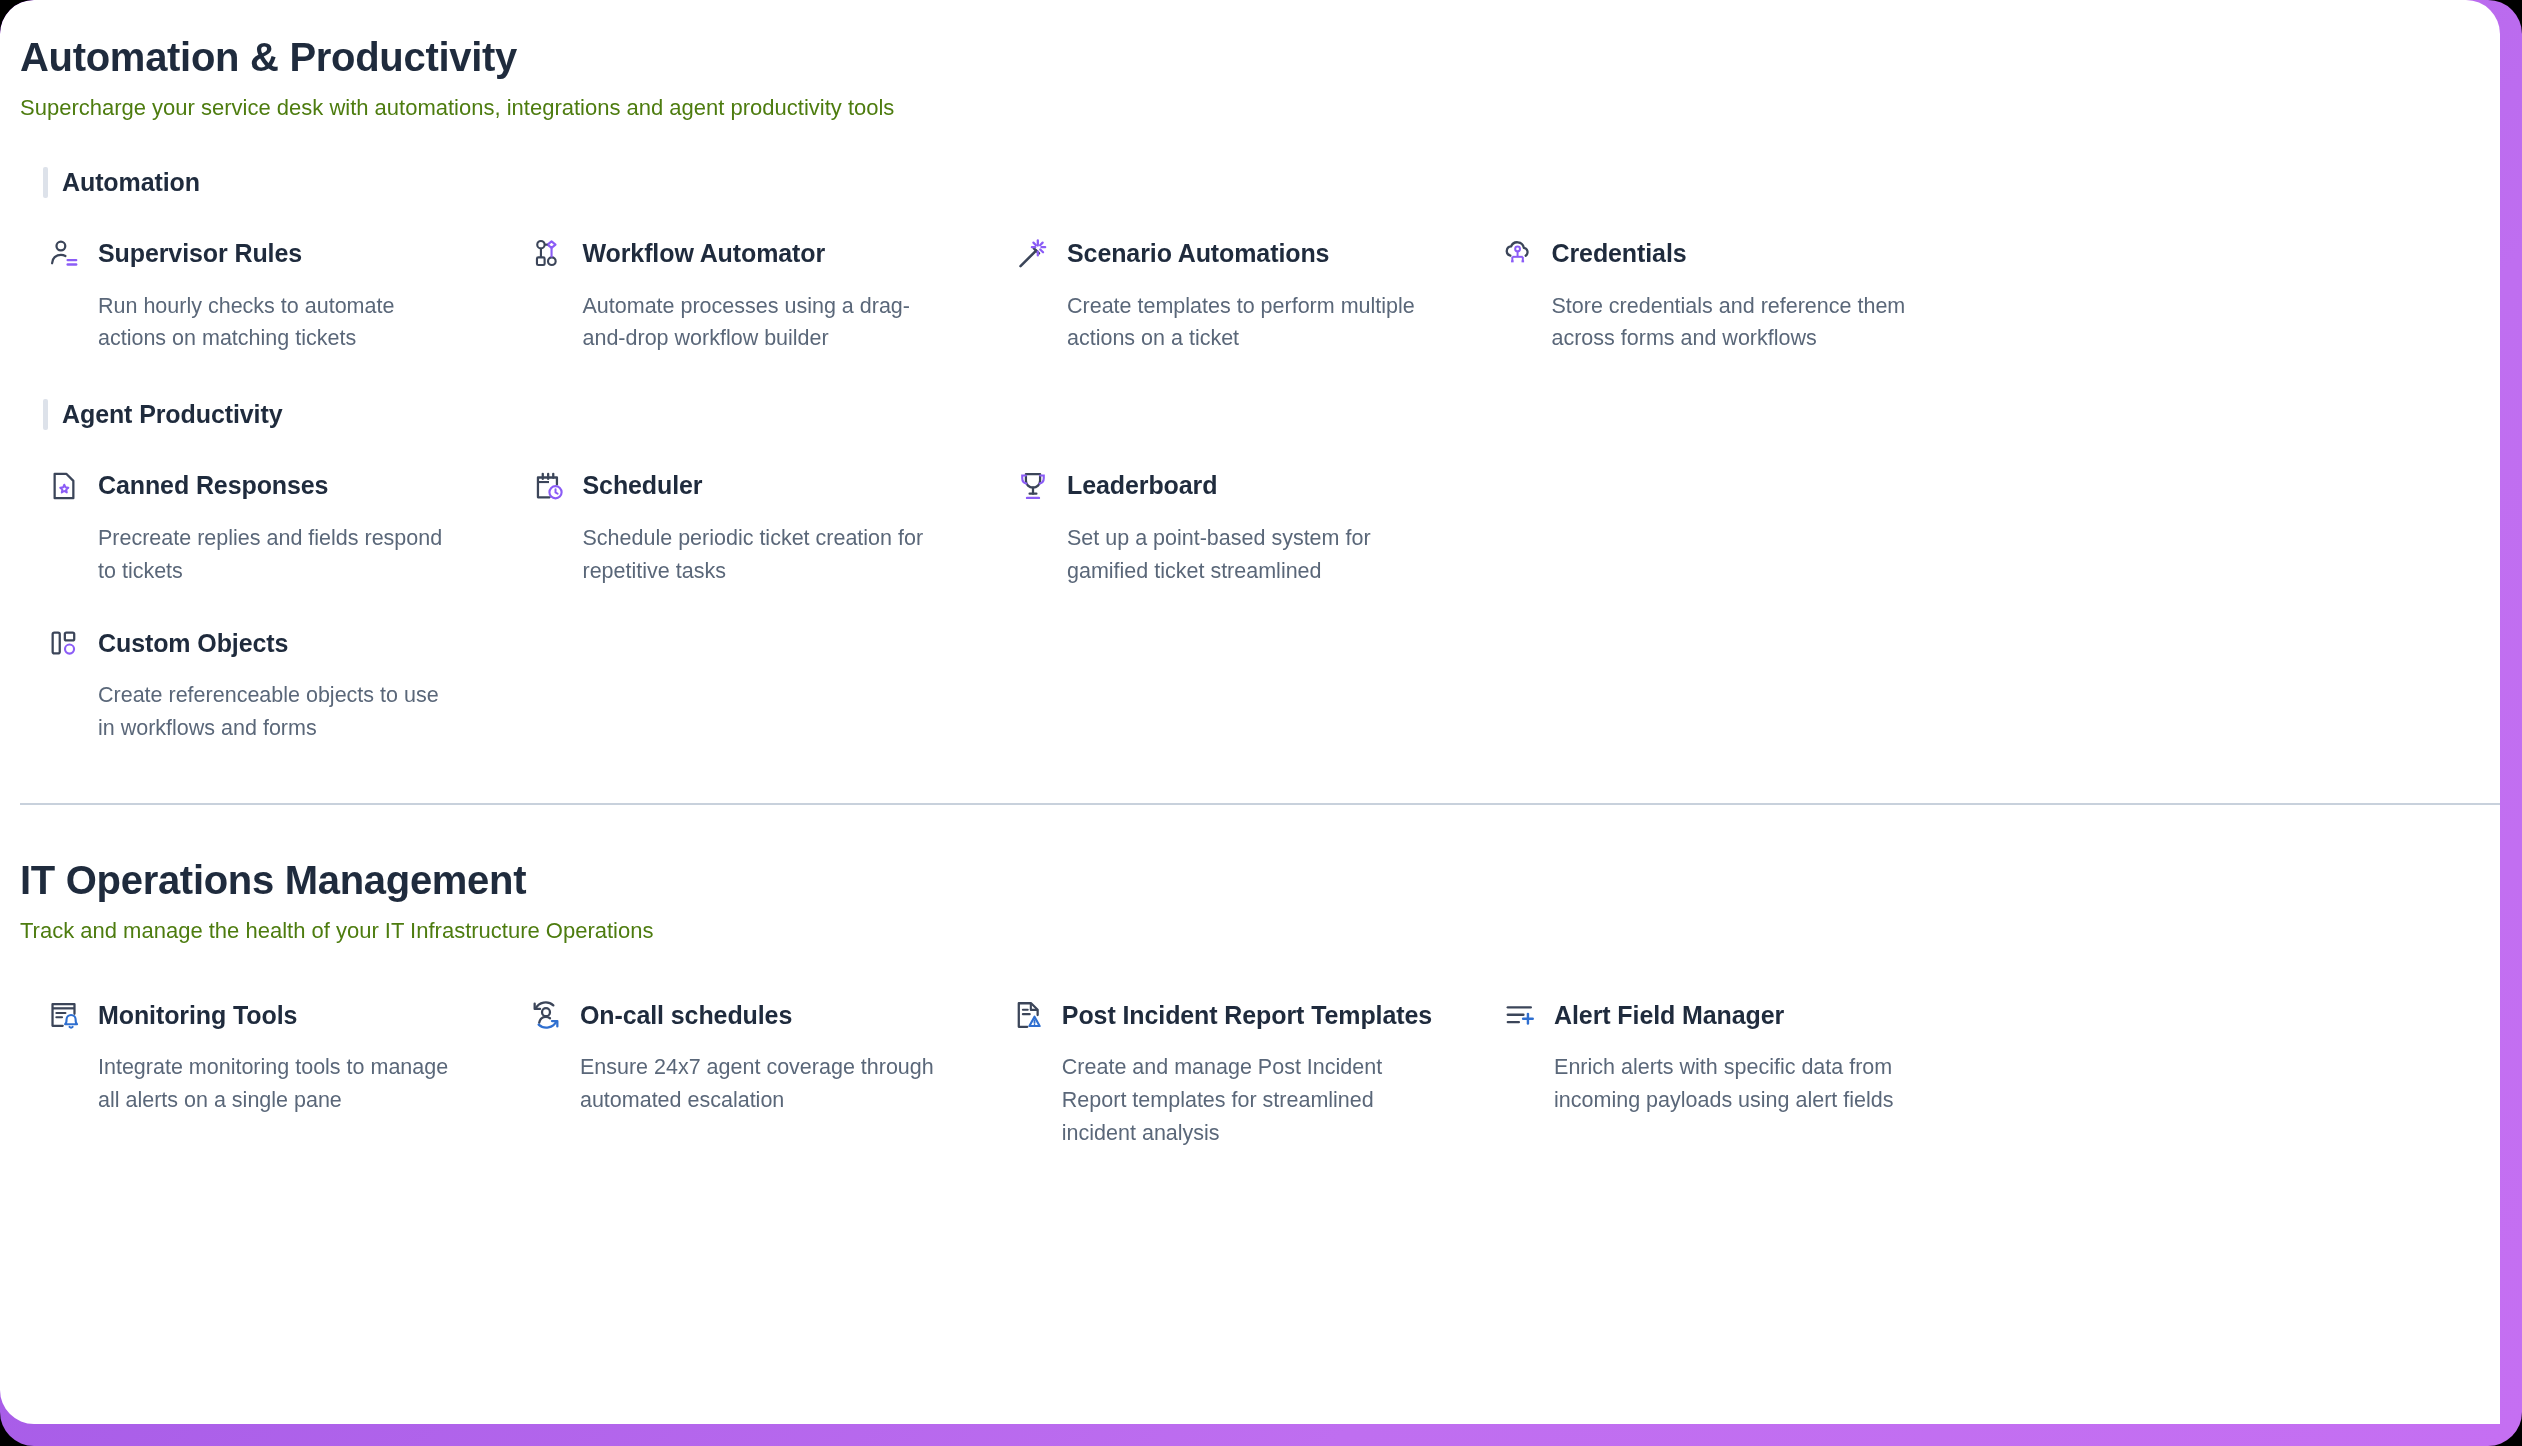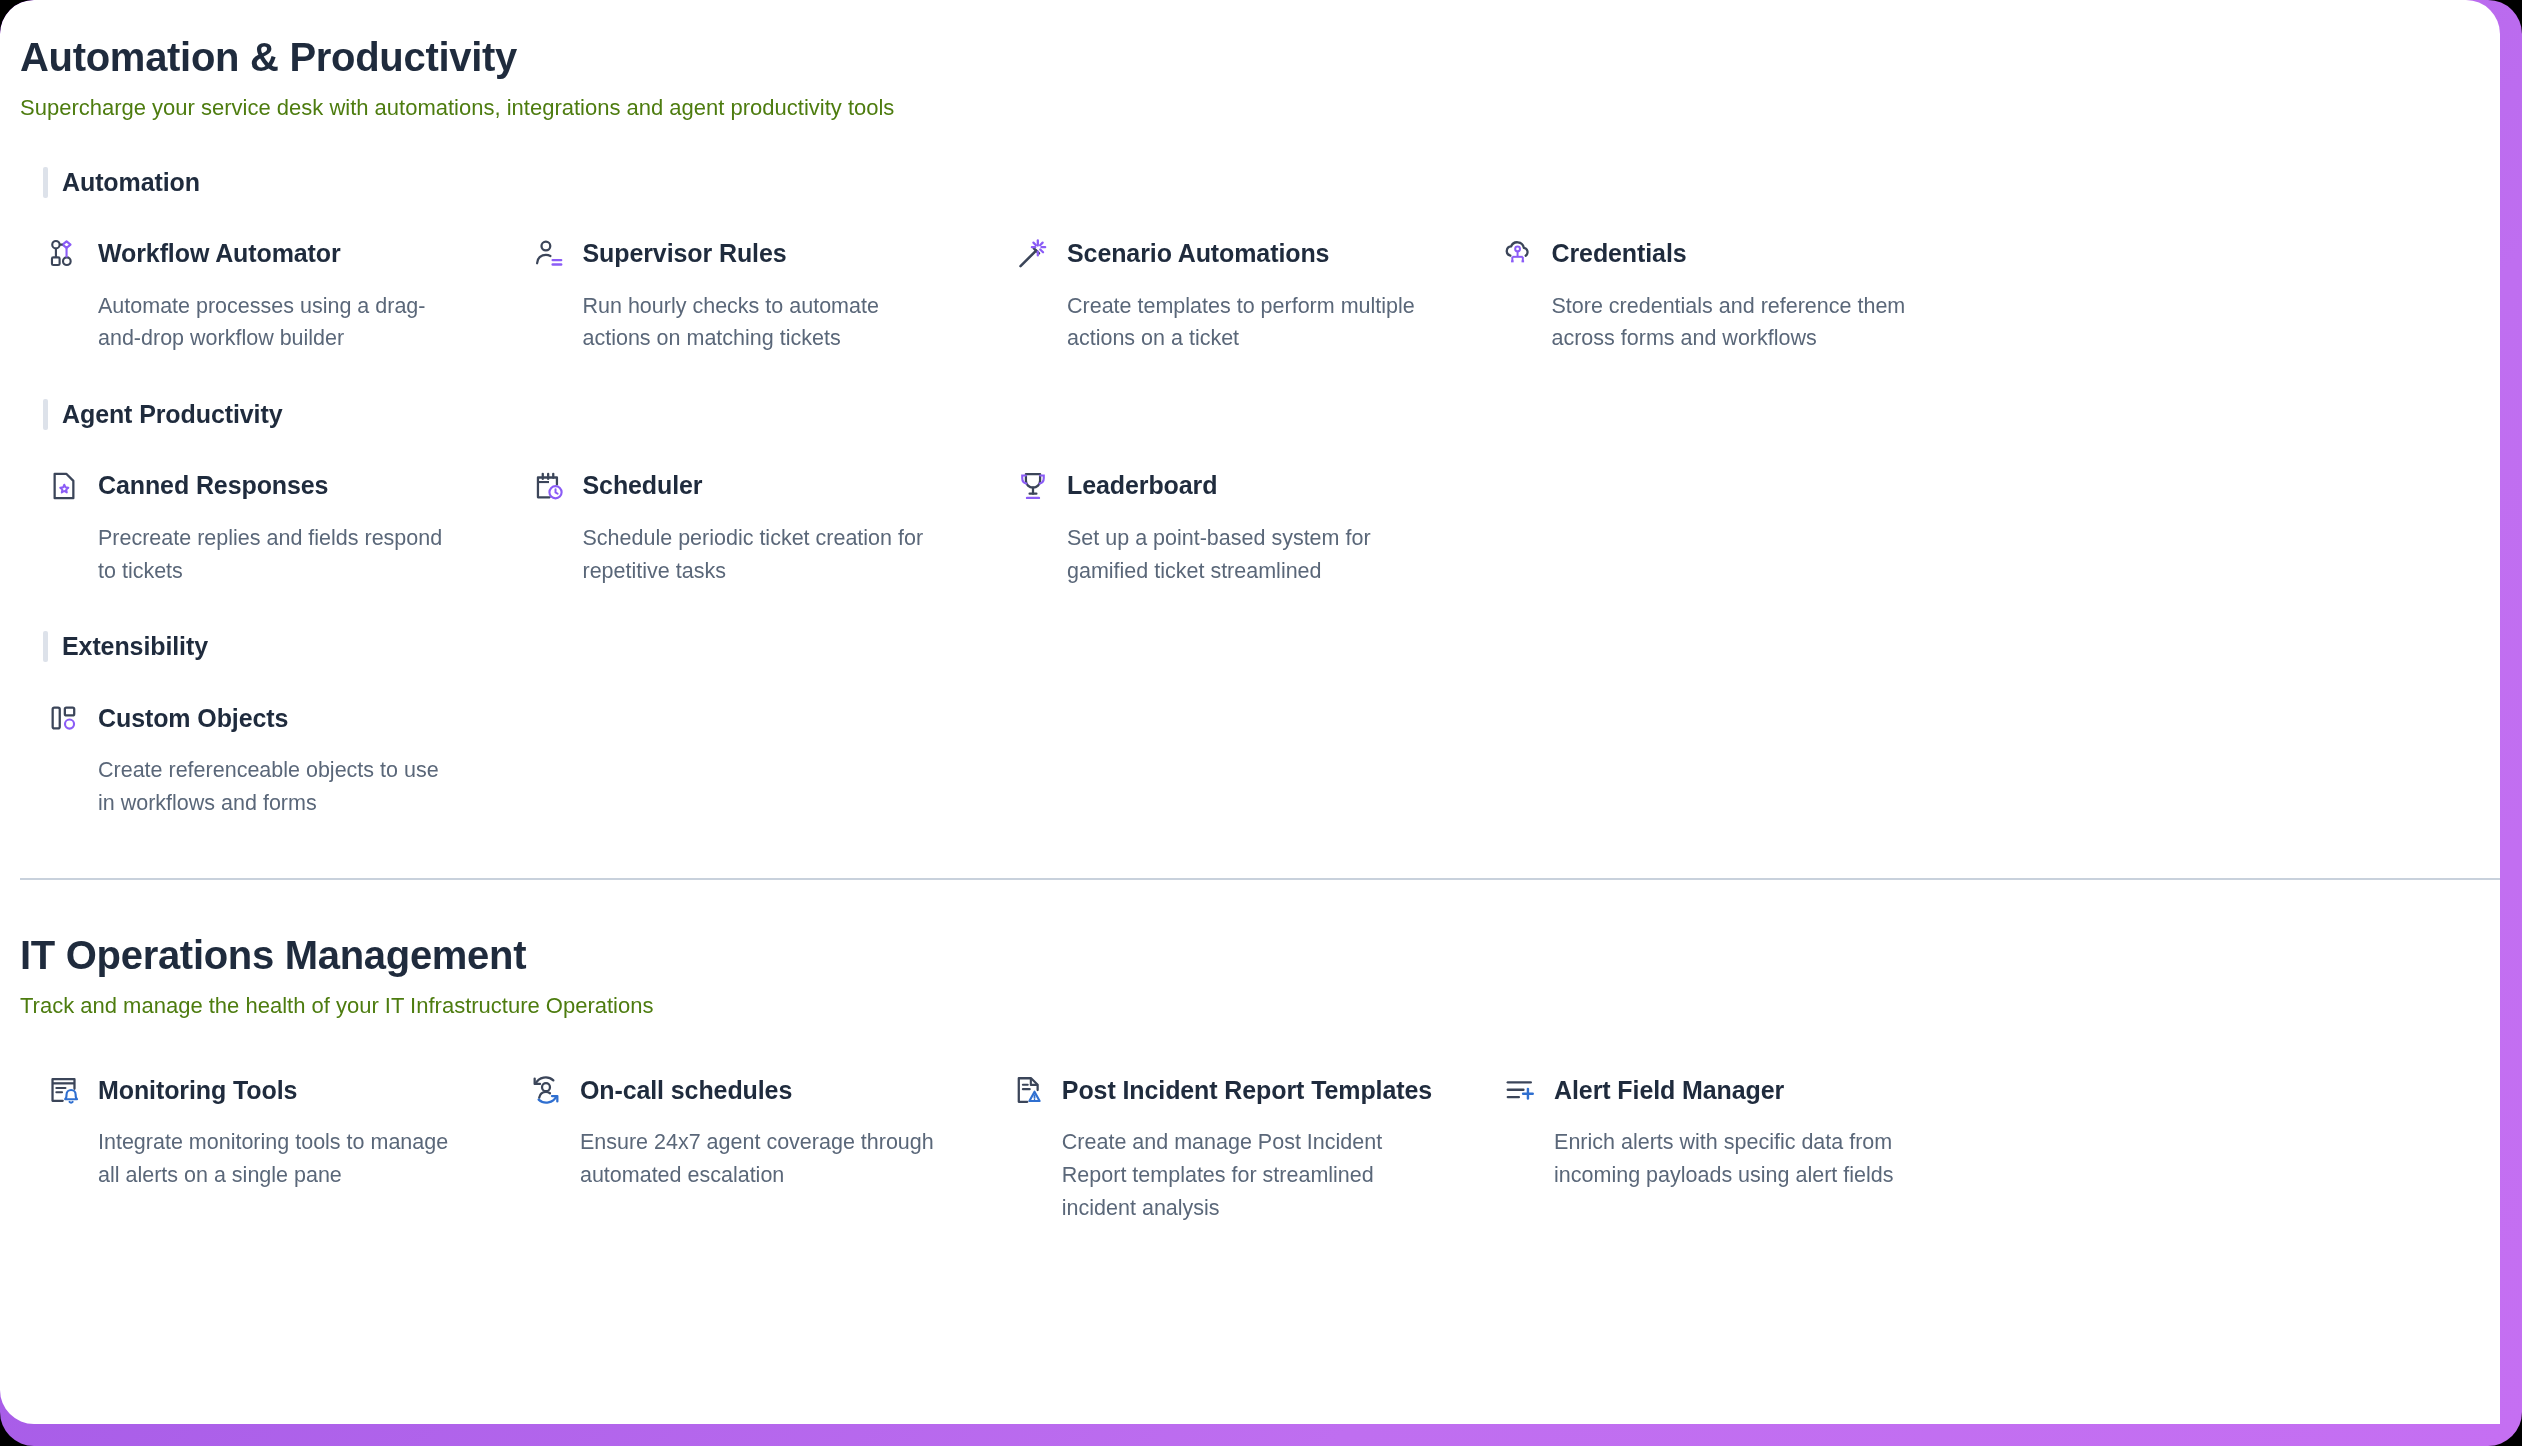--- a/index.html
+++ b/index.html
@@ -147,47 +147,47 @@
           <span class="accent-bar"></span>
           <span class="subsection-title">Automation</span>
         </div>
 
         <div class="grid">
 
           <div class="card">
             <div class="card-head">
               <span class="card-icon">
                 <svg width="34" height="34" viewBox="0 0 24 24" fill="none">
+                  <circle cx="9.8" cy="6.4" r="3.1" stroke="#3b4559" stroke-width="1.6"></circle>
+                  <path d="M3.6 18.6c0-3.6 2.8-6 6.2-6 1.2 0 2.3.3 3.2.8" stroke="#3b4559" stroke-width="1.6" stroke-linecap="round"></path>
+                  <path d="M14.6 16.3H20.6" stroke="#8b5cf6" stroke-width="1.7" stroke-linecap="round"></path>
+                  <path d="M14.6 19.4H20.6" stroke="#8b5cf6" stroke-width="1.7" stroke-linecap="round"></path>
+                </svg>
+              </span>
+              <span class="card-title">Supervisor Rules</span>
+            </div>
+            <p class="card-desc">Run hourly checks to automate actions on matching tickets</p>
+          </div>
+
+          <div class="card">
+            <div class="card-head">
+              <span class="card-icon">
+                <svg width="34" height="34" viewBox="0 0 24 24" fill="none">
                   <circle cx="6.3" cy="5.4" r="2.6" stroke="#3b4559" stroke-width="1.5"></circle>
                   <path d="M13.8 3.1 L16.6 5.4 L13.8 7.7 L11 5.4 Z" stroke="#8b5cf6" stroke-width="1.5" stroke-linejoin="round"></path>
                   <rect x="3.5" y="14.4" width="5.4" height="5.4" rx="1" stroke="#3b4559" stroke-width="1.5"></rect>
                   <circle cx="14" cy="17.1" r="2.7" stroke="#3b4559" stroke-width="1.5"></circle>
                   <path d="M6.3 8.2 V14.4" stroke="#3b4559" stroke-width="1.5"></path>
                   <path d="M13.8 7.8 V14.4" stroke="#8b5cf6" stroke-width="1.5"></path>
                   <path d="M8.8 5.4 H11" stroke="#3b4559" stroke-width="1.5"></path>
                 </svg>
               </span>
               <span class="card-title">Workflow Automator</span>
             </div>
             <p class="card-desc">Automate processes using a drag-and-drop workflow builder</p>
-          </div>
-
-          <div class="card">
-            <div class="card-head">
-              <span class="card-icon">
-                <svg width="34" height="34" viewBox="0 0 24 24" fill="none">
-                  <circle cx="9.8" cy="6.4" r="3.1" stroke="#3b4559" stroke-width="1.6"></circle>
-                  <path d="M3.6 18.6c0-3.6 2.8-6 6.2-6 1.2 0 2.3.3 3.2.8" stroke="#3b4559" stroke-width="1.6" stroke-linecap="round"></path>
-                  <path d="M14.6 16.3H20.6" stroke="#8b5cf6" stroke-width="1.7" stroke-linecap="round"></path>
-                  <path d="M14.6 19.4H20.6" stroke="#8b5cf6" stroke-width="1.7" stroke-linecap="round"></path>
-                </svg>
-              </span>
-              <span class="card-title">Supervisor Rules</span>
-            </div>
-            <p class="card-desc">Run hourly checks to automate actions on matching tickets</p>
           </div>
 
           <div class="card">
             <div class="card-head">
               <span class="card-icon">
                 <svg width="34" height="34" viewBox="0 0 24 24" fill="none">
                   <path d="M3.2 20.6 L14.2 9.6" stroke="#3b4559" stroke-width="1.8" stroke-linecap="round"></path>
                   <path d="M12.6 8 L16.2 11.6" stroke="#3b4559" stroke-width="1.8" stroke-linecap="round"></path>
                   <path d="M15.4 2.4 V6.0" stroke="#8b5cf6" stroke-width="1.6" stroke-linecap="round"></path>
                   <path d="M15.4 10.3 V13.0" stroke="#8b5cf6" stroke-width="1.6" stroke-linecap="round"></path>
@@ -276,24 +276,20 @@
               </span>
               <span class="card-title">Leaderboard</span>
             </div>
             <p class="card-desc">Set up a point-based system for gamified ticket streamlined</p>
           </div>
 
           <div></div>
 
         </div>
 
-        <div class="subsection">
-          <span class="accent-bar"></span>
-          <span class="subsection-title">Extensibility</span>
-        </div>
 
         <div class="grid">
 
           <div class="card">
             <div class="card-head">
               <span class="card-icon">
                 <svg width="34" height="34" viewBox="0 0 24 24" fill="none">
                   <rect x="4.0" y="4.6" width="5.0" height="14.8" rx="1.2" stroke="#3b4559" stroke-width="1.6"></rect>
                   <rect x="12.6" y="4.6" width="6.6" height="5.6" rx="1.1" stroke="#3b4559" stroke-width="1.6"></rect>
                   <circle cx="15.9" cy="16.3" r="3.2" stroke="#8b5cf6" stroke-width="1.5"></circle>

